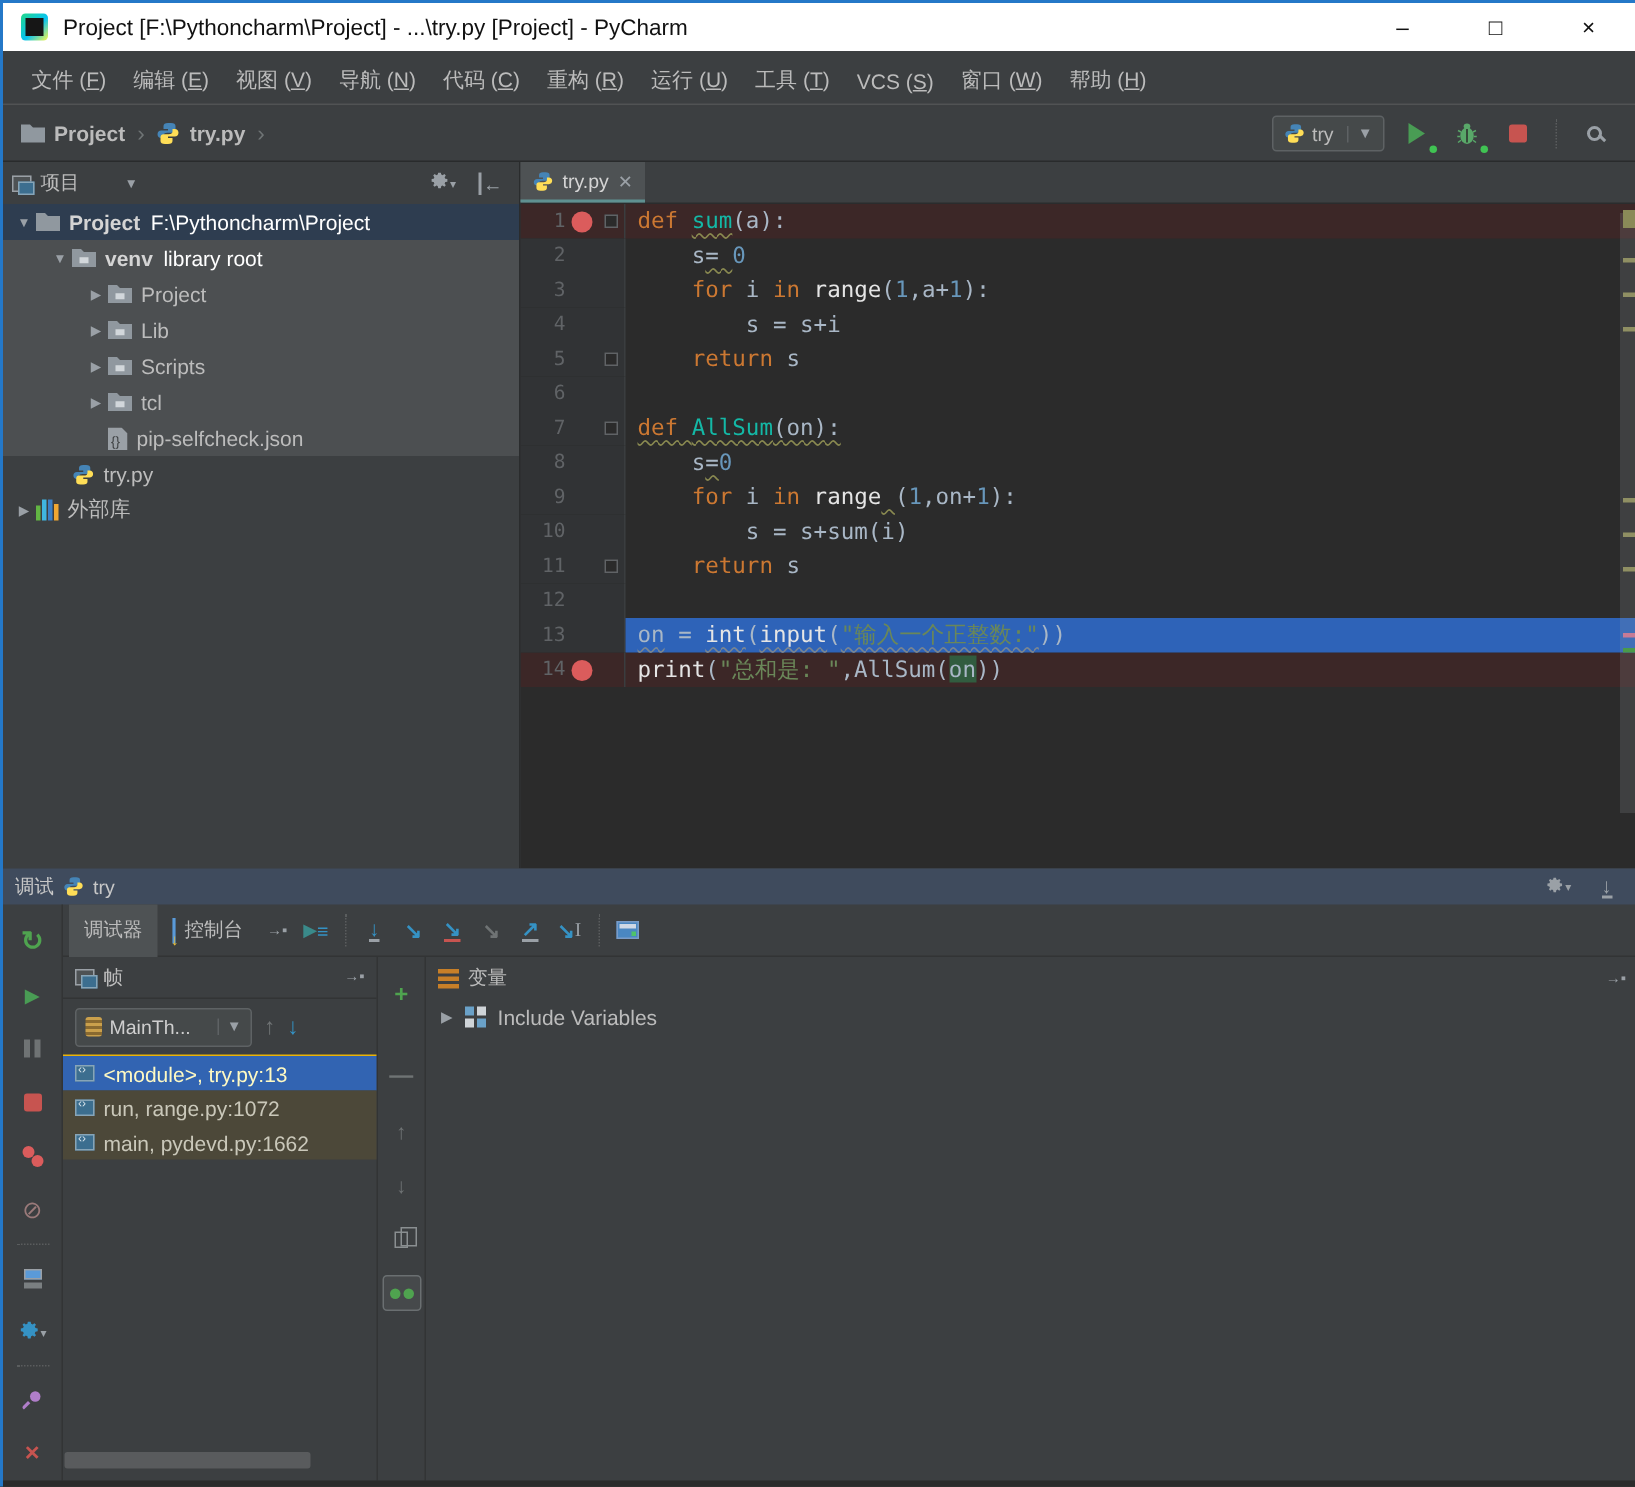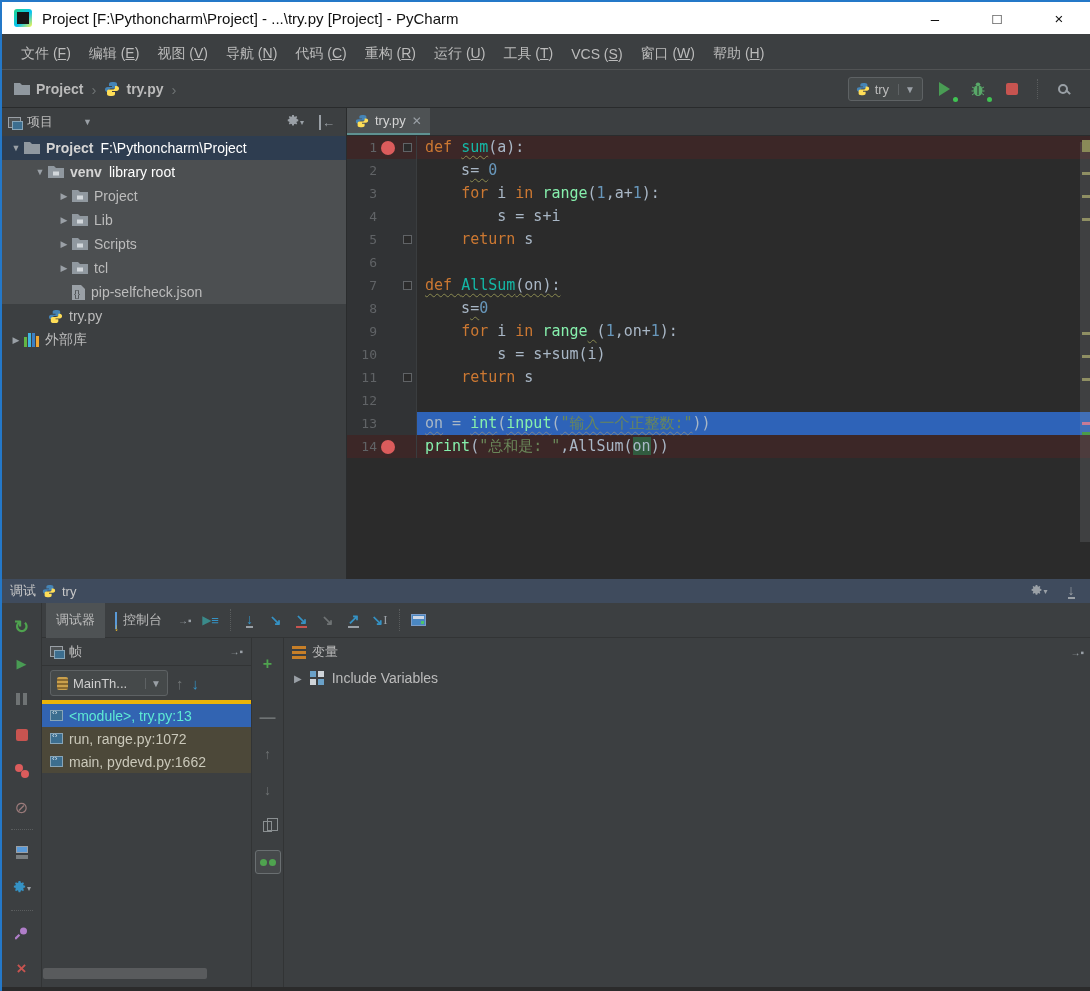--- a/index.html
+++ b/index.html
@@ -54,21 +54,21 @@
   .gcol{width:70px;flex:none;background:#313335;display:flex;align-items:center;border-right:1px solid #3a3d3f}
   .gnum{width:30px;text-align:right;color:#606366;font-size:13px;flex:none}
   .gbp{width:22px;display:flex;justify-content:center;flex:none}
   .gfold{width:16px;display:flex;justify-content:center;flex:none}
   .bpdot{width:14px;height:14px;border-radius:50%;background:#db5c5c}
   .foldm{width:9px;height:9px;border:1px solid #606366;background:#2b2b2b}
   .ccol{flex:1;white-space:pre;padding-left:8px;color:#a9b7c6}
   .l-bp{background:#3c2727}
   .l-bp .gcol{background:transparent}
   .l-exec .ccol{background:#2e63b8}
-  .kw{color:#cc7832}.fn{color:#14b8a6}.num{color:#6897bb}.str{color:#6a8759}.bi{color:#86efac}.pl{color:#a9b7c6}
+  .kw{color:#cc7832}.fn{color:#14b8a6}.num{color:#6897bb}.str{color:#6a8759}.bi{color:#e5e5e5}.pl{color:#a9b7c6}
   .wave{text-decoration:underline wavy #8a8a50;text-decoration-thickness:1px;text-underline-offset:3px}
   .u{text-decoration:underline wavy #7a8691;text-decoration-thickness:1px;text-underline-offset:3px}
   .occ{background:#315c3f}
   
   #stripe{position:absolute;right:0;top:28px;width:12px;height:443px}
   .vthumb{position:absolute;right:0;top:6px;width:12px;height:400px;background:rgba(170,175,180,.16)}
   .smark{position:absolute;right:2px;width:8px;height:3px}
   .sbox{position:absolute;right:1px;top:4px;width:9px;height:12px;background:#8a8a58}
   
   #debug{left:0;top:577px;width:1090px;height:408px;background:#3c3f41}
@@ -78,26 +78,26 @@
   #dleft .ic{margin:6px 0}
   .vsep{width:22px;border-top:1px dotted #5a5d5e;margin:4px 0}
   #dtabs{position:absolute;left:40px;top:24px;width:1050px;height:35px;border-bottom:1px solid #323435;display:flex;align-items:center;padding-left:4px}
   .dtab{height:35px;display:flex;align-items:center;gap:6px;padding:0 10px;color:#bcbcbc;font-size:13px}
   .dtab.sel{background:#4e5254}
   .floatic{color:#9aa0a6;font-size:10px}
   
   #frames{position:absolute;left:40px;top:59px;width:210px;height:349px;border-right:1px solid #323435}
   .phead{height:28px;display:flex;align-items:center;gap:6px;color:#bcbcbc;font-size:13px;padding:0 8px;border-bottom:1px solid #323435}
   .phead .spacer{flex:1}
-  #threadrow{height:38px;display:flex;align-items:center;gap:8px;padding:0 8px;border-bottom:4px solid #eab308}
+  #threadrow{height:38px;display:flex;align-items:center;gap:8px;padding:0 8px;border-bottom:1px solid #eab308}
   .tcombo{display:flex;align-items:center;gap:5px;border:1px solid #5e6264;background:#45494a;border-radius:3px;height:26px;padding:0 6px;color:#cfcfcf;font-size:13px;width:118px}
   .tcombo .arrowbox{margin-left:auto;border-left:1px solid #5e6264;padding-left:5px;color:#9aa0a6;font-size:10px}
   .spool{width:11px;height:13px;border-radius:2px;background:repeating-linear-gradient(#caa04c 0 2px,#8a6a30 2px 4px)}
   .frow{height:23px;display:flex;align-items:center;gap:6px;padding-left:8px;font-size:14px;color:#bcbcbc;white-space:nowrap;overflow:hidden}
-  .frow.sel{background:#3264b2;color:#5eead4}
+  .frow.sel{background:#3264b2;color:#fef9c3}
   .frow.lib{background:#4c4839;color:#cac8ba}
   .fic{width:13px;height:11px;border:1px solid #87a5b8;background:#3c6e8f;flex:none;position:relative}
   .fic::after{content:"‹›";position:absolute;left:1px;top:-3px;font-size:8px;color:#d8e4ec}
   .hscroll{position:absolute;left:1px;bottom:8px;width:164px;height:11px;background:#595b5d;border-radius:2px}
   
   #watchcol{position:absolute;left:250px;top:59px;width:32px;height:349px;border-right:1px solid #323435;display:flex;flex-direction:column;align-items:center;padding-top:8px}
   #watchcol .ic{margin:6px 0}
   .glassbtn{border:1px solid #6a6f71;border-radius:3px;background:#46494b}
   .glasses{display:inline-flex;gap:2px;align-items:center}
   .glasses i{width:7px;height:7px;border-radius:50%;background:#4fa34f;display:inline-block}

